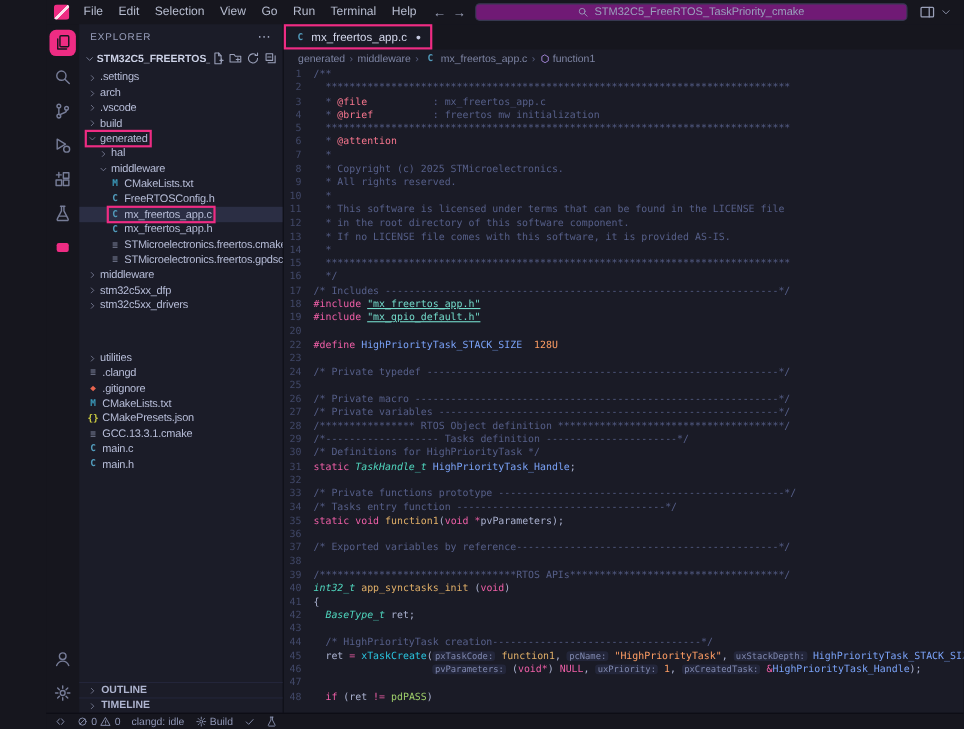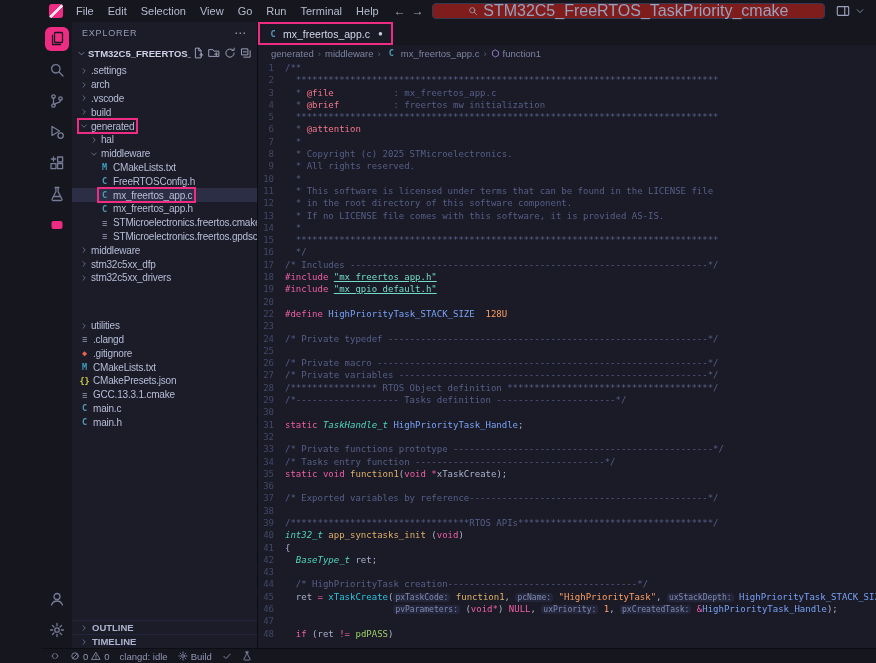--- a/index.html
+++ b/index.html
@@ -11,23 +11,23 @@
   
   .titlebar { height:22px; flex:none; display:flex; align-items:center;
               background:var(--panel-bg,#16161e); font-size:11px; color:#b6bccf; }
   .app-icon { width:14px; height:14px; margin:0 6px 0 7px; border-radius:3px;
               background:var(--accent,#ee2c83); flex:none;
               background-image:linear-gradient(135deg, transparent 45%, rgba(255,255,255,.85) 45%, rgba(255,255,255,.85) 58%, transparent 58%); }
   .menubar { display:flex; }
   .menubar-item { padding:2px 7px; border-radius:4px; cursor:default; }
   .tb-sp1 { flex:1.4; } .tb-sp2 { flex:1; }
   .nav-arrows { display:flex; gap:6px; color:#9ba1ba; font-size:12px; padding:0 8px; }
-  .cmd-center { width:452px; height:16px; background:#7f1d1d; border:1px solid #363850;
+  .cmd-center { width:452px; height:16px; background:#701a75; border:1px solid #363850;
                 border-radius:4px; display:flex; align-items:center; justify-content:center;
-                gap:5px; color:#9aa0bc; font-size:16px; }
+                gap:5px; color:#9aa0bc; font-size:10px; }
   .cc-icon svg { width:10px; height:10px; display:block; }
   .tb-right { display:flex; align-items:center; gap:5px; padding:0 11px; color:#9ba1ba; }
   .tb-right svg { width:14px; height:14px; display:block; }
   .tb-chev svg { width:10px; height:10px; }
 
   
   .main { flex:1; display:flex; min-height:0; }
 
   .activitybar { width:30px; flex:none; display:flex; flex-direction:column; align-items:center;
                  padding:5px 0 6px; gap:7px; background:var(--panel-bg,#16161e); }
@@ -597,40 +597,41 @@
           <div class="code-line">
             <span class="ln">28</span>
             <span class="lc"><span class="t-cm">/**************** RTOS Object definition **************************************/</span></span>
           </div>
           <div class="code-line">
             <span class="ln">29</span>
             <span class="lc"><span class="t-cm">/*------------------- Tasks definition ----------------------*/</span></span>
           </div>
           <div class="code-line">
             <span class="ln">30</span>
+            <span class="lc"><span class="t-cm">/* Definitions for HighPriorityTask */</span></span>
           </div>
           <div class="code-line">
             <span class="ln">31</span>
             <span class="lc"><span class="t-kw">static</span><span class="t-df"> </span><span class="t-typ">TaskHandle_t</span><span class="t-df"> </span><span class="t-var">HighPriorityTask_Handle</span><span class="t-df">;</span></span>
           </div>
           <div class="code-line">
             <span class="ln">32</span>
             <span class="lc"></span>
           </div>
           <div class="code-line">
             <span class="ln">33</span>
             <span class="lc"><span class="t-cm">/* Private functions prototype ------------------------------------------------*/</span></span>
           </div>
           <div class="code-line">
             <span class="ln">34</span>
             <span class="lc"><span class="t-cm">/* Tasks entry function -----------------------------------*/</span></span>
           </div>
           <div class="code-line">
             <span class="ln">35</span>
-            <span class="lc"><span class="t-kw">static</span><span class="t-df"> </span><span class="t-kw">void</span><span class="t-df"> </span><span class="t-fn">function1</span><span class="t-df">(</span><span class="t-kw">void</span><span class="t-df"> </span><span class="t-op">*</span><span class="t-df">xTaskCreate);</span></span>
+            <span class="lc"><span class="t-kw">static</span><span class="t-df"> </span><span class="t-kw">void</span><span class="t-df"> </span><span class="t-fn">function1</span><span class="t-df">(</span><span class="t-kw">void</span><span class="t-df"> </span><span class="t-op">*</span><span class="t-df">pvParameters);</span></span>
           </div>
           <div class="code-line">
             <span class="ln">36</span>
             <span class="lc"></span>
           </div>
           <div class="code-line">
             <span class="ln">37</span>
             <span class="lc"><span class="t-cm">/* Exported variables by reference--------------------------------------------*/</span></span>
           </div>
           <div class="code-line">

